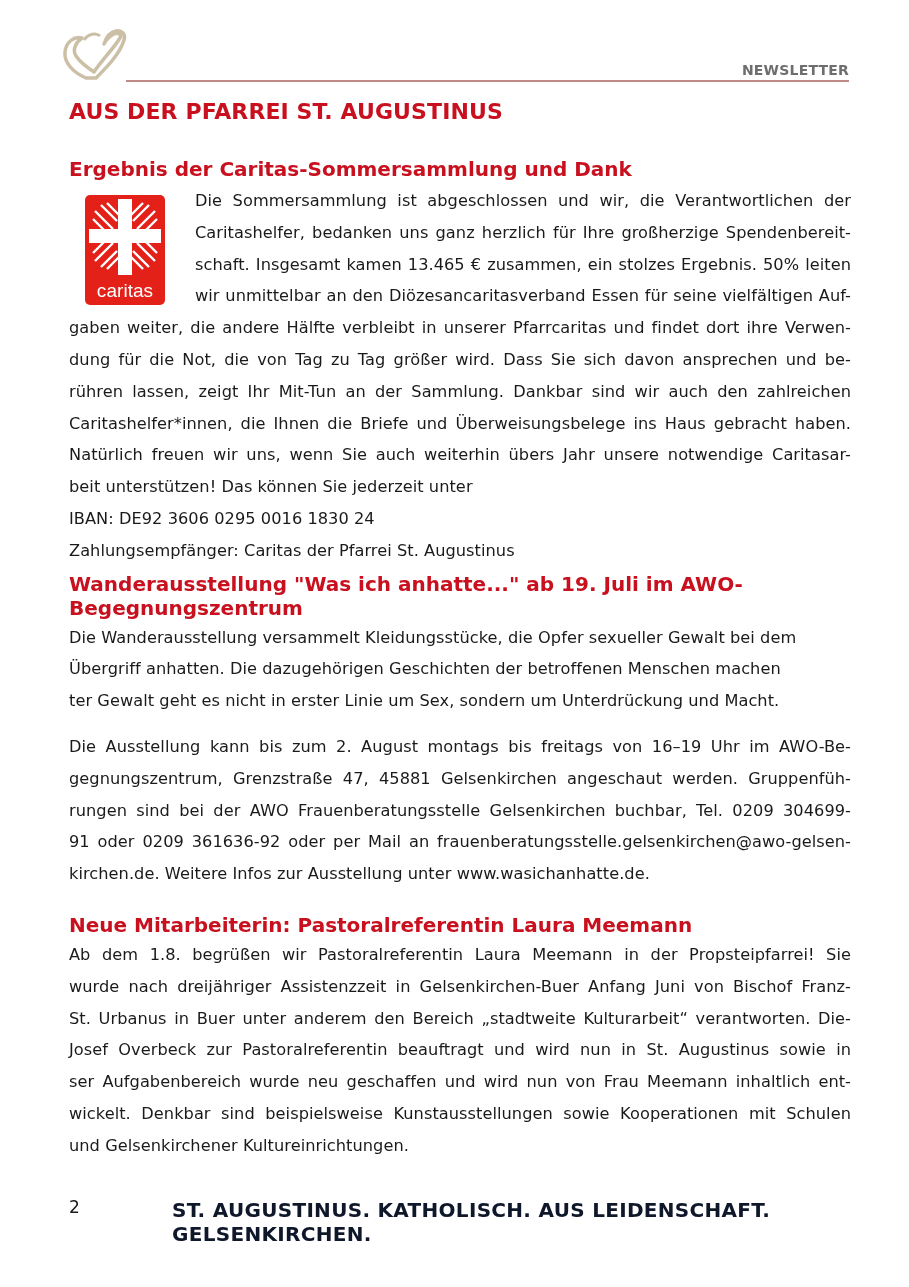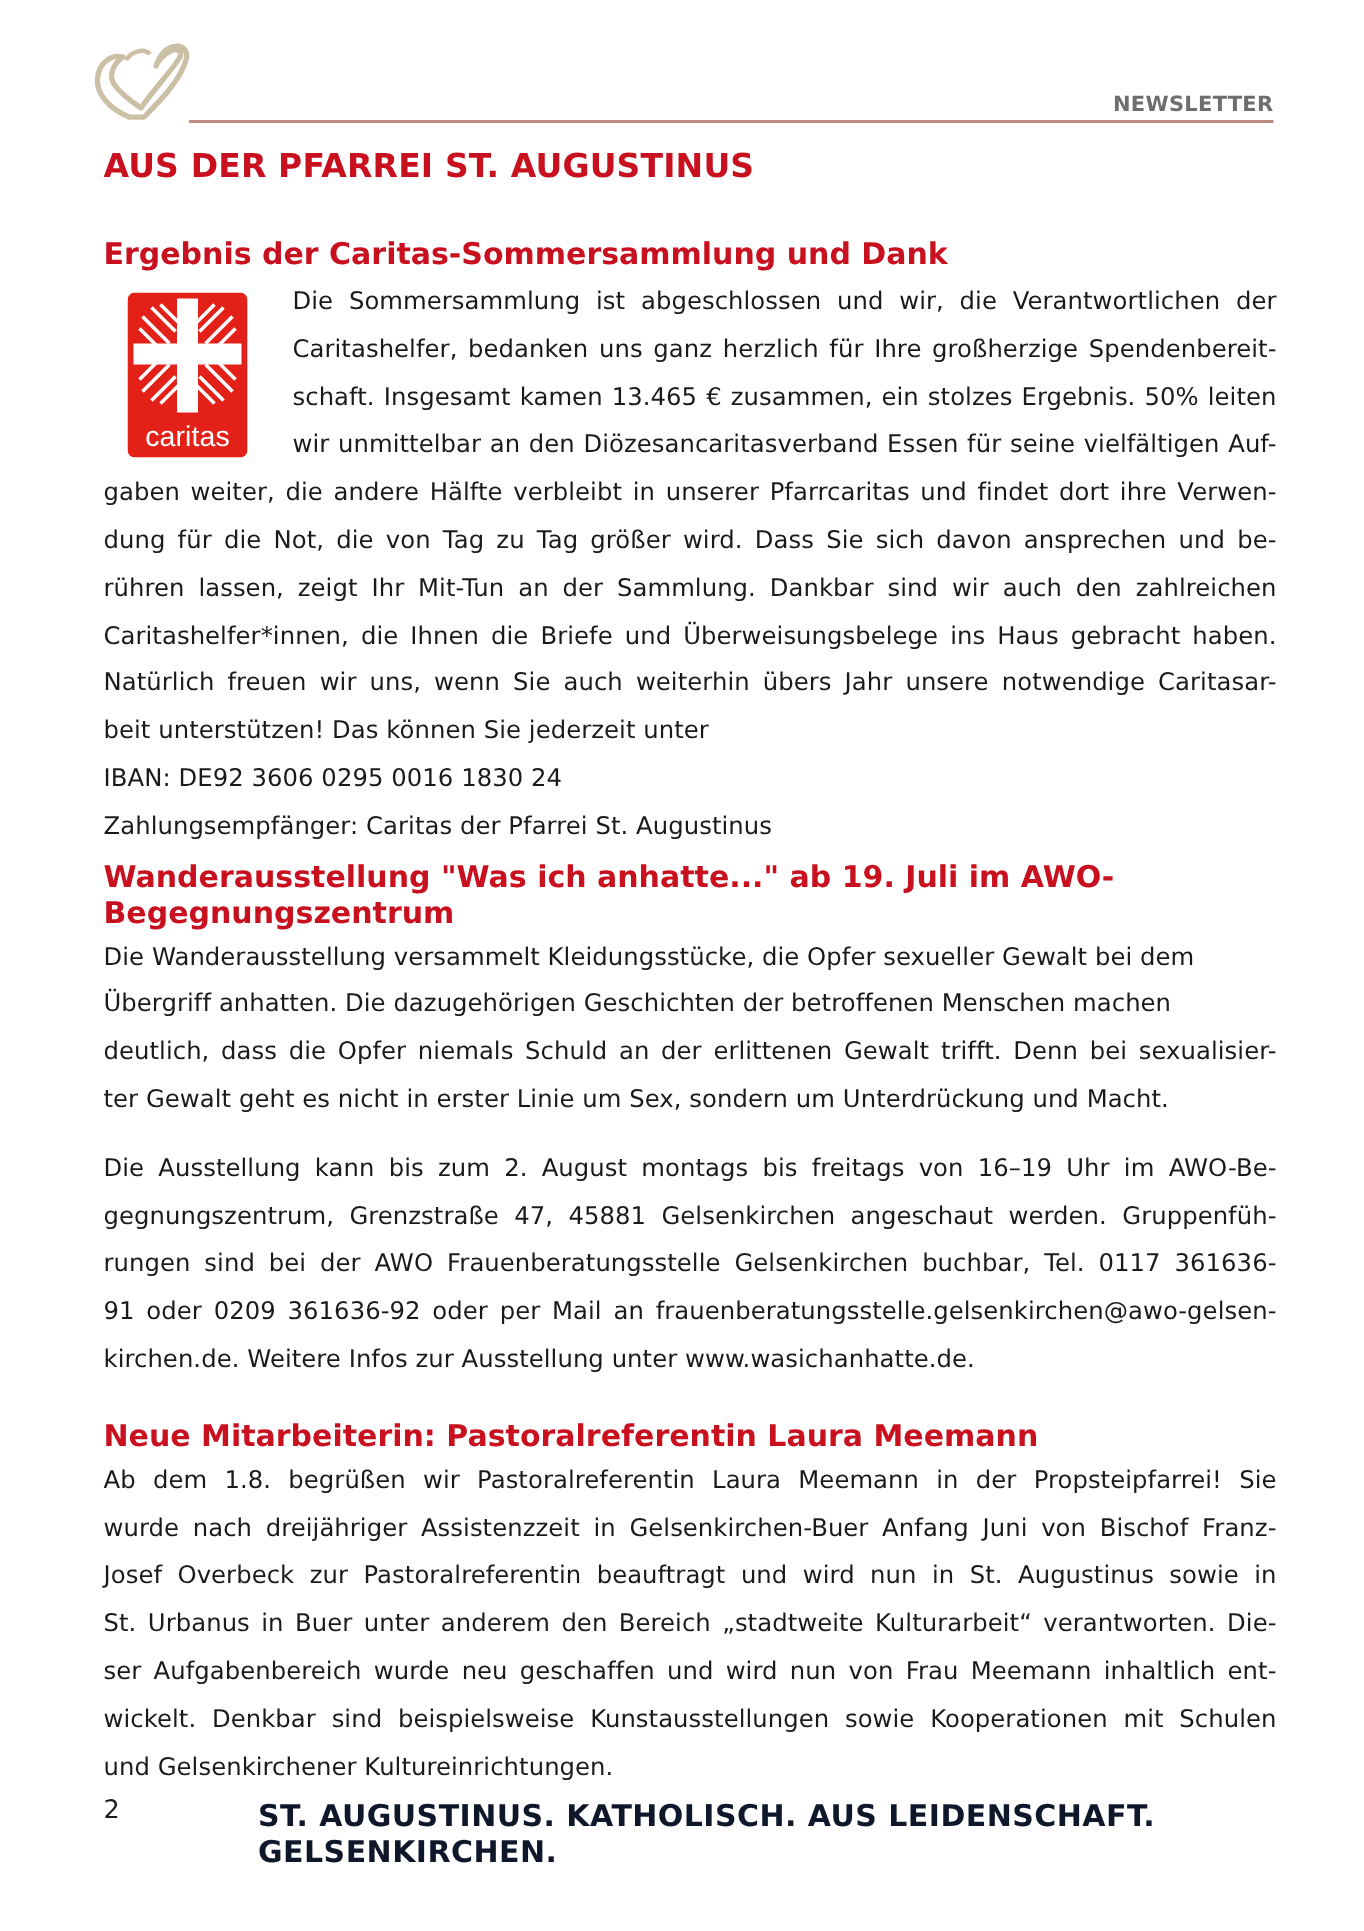--- a/index.html
+++ b/index.html
@@ -79,39 +79,38 @@
         <span class="line">IBAN: DE92 3606 0295 0016 1830 24</span>
         <span class="line">Zahlungsempfänger: Caritas der Pfarrei St. Augustinus</span>
       </div>
     </div>
 
     <div class="sec2">
       <h2 class="section-heading">Wanderausstellung "Was ich anhatte..." ab 19. Juli im AWO-Begegnungszentrum</h2>
       <div class="para">
         <span class="line">Die Wanderausstellung versammelt Kleidungsstücke, die Opfer sexueller Gewalt bei dem</span>
         <span class="line">Übergriff anhatten. Die dazugehörigen Geschichten der betroffenen Menschen machen</span>
-        <span class="line just">deutlich, dass die Opfer niemals Schuld an der erlittenen Gewalt trifft. Denn bei sexualisier-</span>
         <span class="line">ter Gewalt geht es nicht in erster Linie um Sex, sondern um Unterdrückung und Macht.</span>
       </div>
       <div class="para para2">
         <span class="line just">Die Ausstellung kann bis zum 2. August montags bis freitags von 16–19 Uhr im AWO-Be-</span>
         <span class="line just">gegnungszentrum, Grenzstraße 47, 45881 Gelsenkirchen angeschaut werden. Gruppenfüh-</span>
-        <span class="line just">rungen sind bei der AWO Frauenberatungsstelle Gelsenkirchen buchbar, Tel. 0117 361636-</span>
+        <span class="line just">rungen sind bei der AWO Frauenberatungsstelle Gelsenkirchen buchbar, Tel. 0209 304699-</span>
         <span class="line just">91 oder 0209 361636-92 oder per Mail an frauenberatungsstelle.gelsenkirchen@awo-gelsen-</span>
         <span class="line">kirchen.de. Weitere Infos zur Ausstellung unter www.wasichanhatte.de.</span>
       </div>
     </div>
 
     <div class="sec3">
       <h2 class="section-heading">Neue Mitarbeiterin: Pastoralreferentin Laura Meemann</h2>
       <div class="para">
         <span class="line just">Ab dem 1.8. begrüßen wir Pastoralreferentin Laura Meemann in der Propsteipfarrei! Sie</span>
         <span class="line just">wurde nach dreijähriger Assistenzzeit in Gelsenkirchen-Buer Anfang Juni von Bischof Franz-</span>
+        <span class="line just">St. Urbanus in Buer unter anderem den Bereich „stadtweite Kulturarbeit“ verantworten. Die-</span>
         <span class="line just">Josef Overbeck zur Pastoralreferentin beauftragt und wird nun in St. Augustinus sowie in</span>
-        <span class="line just">St. Urbanus in Buer unter anderem den Bereich „stadtweite Kulturarbeit“ verantworten. Die-</span>
         <span class="line just">ser Aufgabenbereich wurde neu geschaffen und wird nun von Frau Meemann inhaltlich ent-</span>
         <span class="line just">wickelt. Denkbar sind beispielsweise Kunstausstellungen sowie Kooperationen mit Schulen</span>
         <span class="line">und Gelsenkirchener Kultureinrichtungen.</span>
       </div>
     </div>
   </div>
 
   <div class="footer-page">2</div>
   <div class="footer-slogan">ST. AUGUSTINUS. KATHOLISCH. AUS LEIDENSCHAFT. GELSENKIRCHEN.</div>
 </div>

